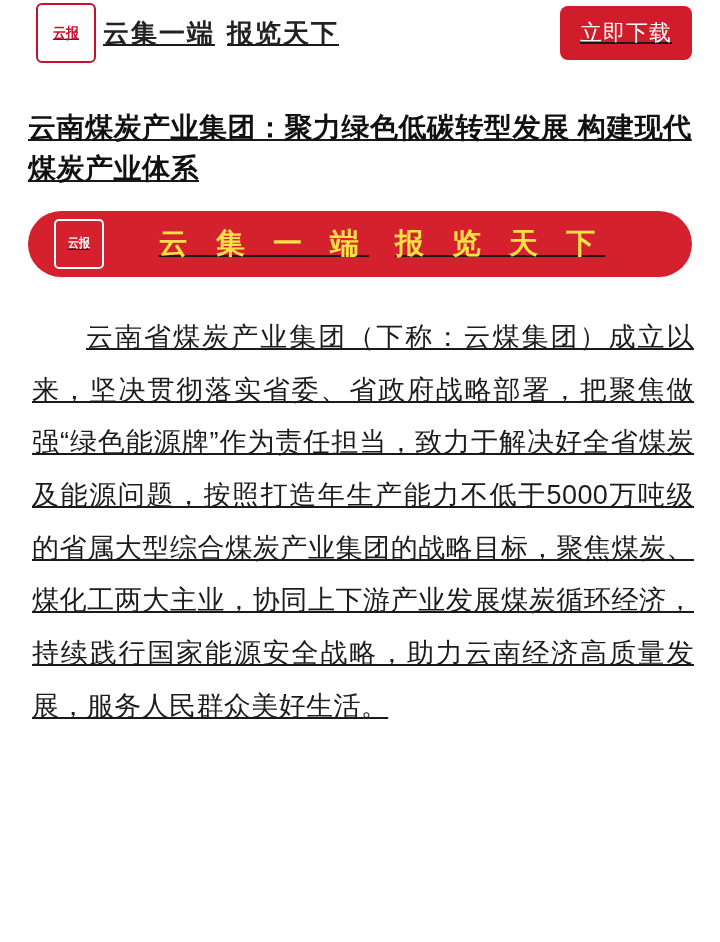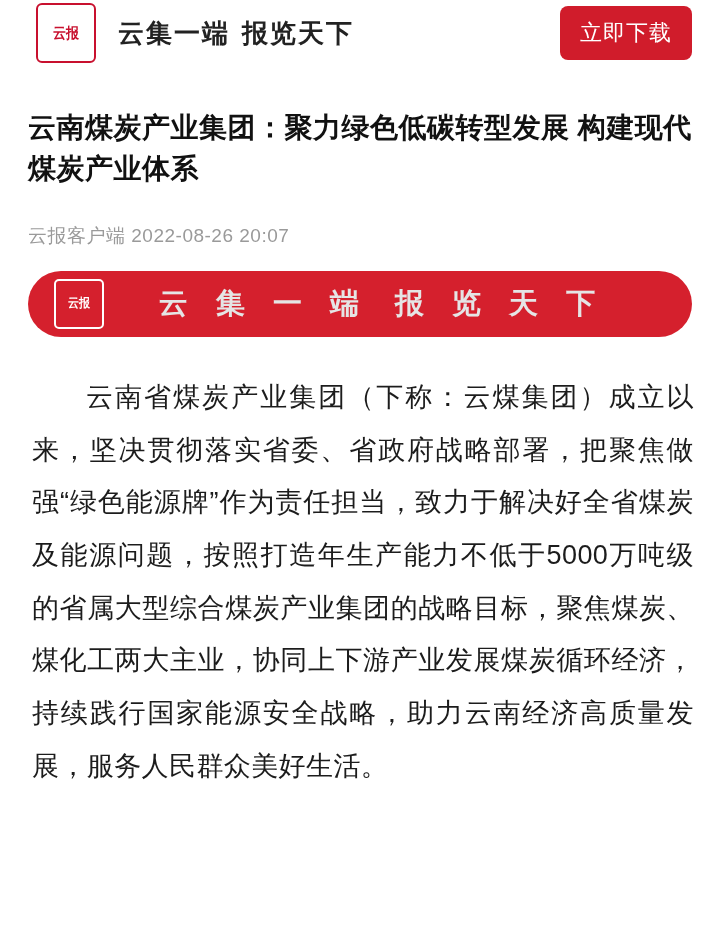--- a/index.html
+++ b/index.html
@@ -14,20 +14,21 @@
     color: #1a1a1a;
     overflow: hidden;
   }
 
   .page {
     width: 720px;
     height: 746px;
     position: relative;
     background: #fff;
     box-sizing: border-box;
+    text-decoration: underline;
   }
 
   
   .topbar {
     display: flex;
     align-items: center;
     padding: 18px 28px 14px 36px;
     height: 62px;
     box-sizing: border-box;
   }
@@ -47,21 +48,21 @@
     font-family: "Liberation Serif", serif;
     color: #c8102e;
     font-size: 13px;
     font-weight: bold;
     line-height: 1.05;
     letter-spacing: 0px;
     text-align: center;
     transform: scaleY(1.15);
   }
   .brand-title {
-    margin-left: 22px;
+    margin-left: 7px;
     font-size: 26px;
     font-weight: bold;
     letter-spacing: 2px;
     color: #222;
     white-space: nowrap;
   }
   .brand-title .sp {
     display: inline-block;
     width: 12px;
   }
@@ -124,21 +125,21 @@
     color: #ffffff;
     font-size: 11px;
     font-weight: bold;
     line-height: 1.05;
     text-align: center;
     transform: scaleY(1.15);
   }
   .banner-text {
     flex: 1;
     text-align: center;
-    color: #e5e5e5;
+    color: #fde047;
     font-size: 29px;
     font-weight: bold;
     letter-spacing: 10px;
     padding-right: 6px;
   }
   .banner-text .gap {
     display: inline-block;
     width: 26px;
   }
 
@@ -163,24 +164,20 @@
       <span class="seal-text">云报</span>
     </div>
     <div class="brand-title">
       <span>云集一端</span><span class="sp"></span><span>报览天下</span>
     </div>
     <button class="download-btn">立即下载</button>
   </div>
 
   <h1 class="headline">云南煤炭产业集团：聚力绿色低碳转型发展 构建现代煤炭产业体系</h1>
 
-  <div class="meta">
-    <span>云报客户端</span>
-    <span>2022-08-26 20:07</span>
-  </div>
 
   <div class="banner">
     <div class="banner-seal">
       <span class="seal-text">云报</span>
     </div>
     <div class="banner-text">
       <span>云 集 一 端</span><span class="gap"></span><span>报 览 天 下</span>
     </div>
   </div>
 

